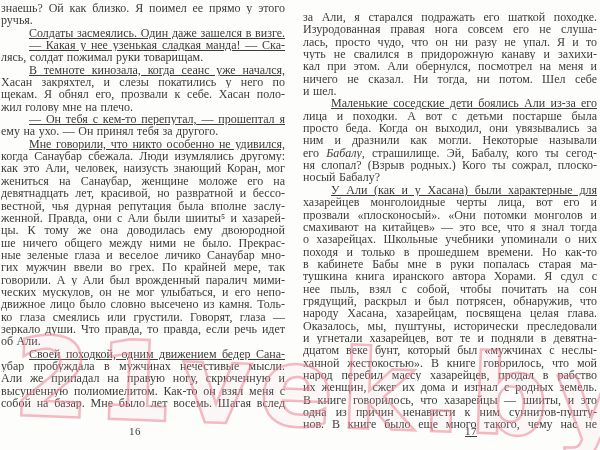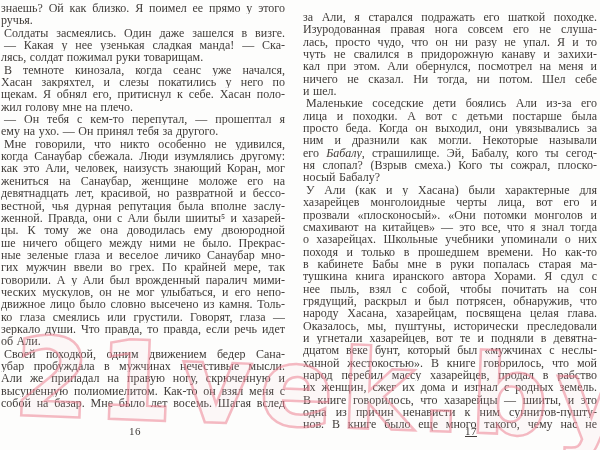--- a/index.html
+++ b/index.html
@@ -25,21 +25,21 @@
   .page-right { left: 303px; width: 294px; margin-top: 9px; }
   .tline {
     height: 12.35px;
     line-height: 12.35px;
     text-align: justify;
     text-align-last: justify;
     overflow: hidden;
     word-spacing: 0.5px;
   }
   .tline.pend { text-align-last: left; }
-  .tline.indent { padding-left: 3px; }
+  .tline.indent { padding-left: 28px; text-decoration: underline; }
   .page-number {
     position: absolute;
     font-size: 11px;
     color: #3f3b38;
     letter-spacing: 0.5px;
   }
   .page-number-left  { left: 129px; top: 425px; }
   .page-number-right { left: 465px; top: 425px; text-decoration: underline; }
   .watermark {
     position: absolute;
@@ -63,21 +63,21 @@
 
 <div class="spread">
   <div class="page page-left" id="page-left">
       <div class="tline">знаешь? Ой как близко. Я поимел ее прямо у этого</div>
       <div class="tline pend">ручья.</div>
       <div class="tline indent">Солдаты засмеялись. Один даже зашелся в визге.</div>
       <div class="tline indent">— Какая у нее узенькая сладкая манда! — Ска-</div>
       <div class="tline pend">лясь, солдат пожимал руки товарищам.</div>
       <div class="tline indent">В темноте кинозала, когда сеанс уже начался,</div>
       <div class="tline">Хасан закряхтел, и слезы покатились у него по</div>
-      <div class="tline">щекам. Я обнял его, притиснул к себе. Хасан поло-</div>
+      <div class="tline">щекам. Я обнял его, прозвали к себе. Хасан поло-</div>
       <div class="tline pend">жил голову мне на плечо.</div>
       <div class="tline indent">— Он тебя с кем-то перепутал, — прошептал я</div>
       <div class="tline pend">ему на ухо. — Он принял тебя за другого.</div>
       <div class="tline indent">Мне говорили, что никто особенно не удивился,</div>
       <div class="tline">когда Санаубар сбежала. Люди изумлялись другому:</div>
       <div class="tline">как это Али, человек, наизусть знающий Коран, мог</div>
       <div class="tline">жениться на Санаубар, женщине моложе его на</div>
       <div class="tline">девятнадцать лет, красивой, но развратной и бессо-</div>
       <div class="tline">вестной, чья дурная репутация была вполне заслу-</div>
       <div class="tline">женной. Правда, они с Али были шииты⁵ и хазарей-</div>
@@ -103,21 +103,21 @@
       <div class="tline">лась, просто чудо, что он ни разу не упал. Я и то</div>
       <div class="tline">чуть не свалился в придорожную канаву и захихи-</div>
       <div class="tline">кал при этом. Али обернулся, посмотрел на меня и</div>
       <div class="tline">ничего не сказал. Ни тогда, ни потом. Шел себе</div>
       <div class="tline pend">и шел.</div>
       <div class="tline indent">Маленькие соседские дети боялись Али из-за его</div>
       <div class="tline">лица и походки. А вот с детьми постарше была</div>
       <div class="tline">просто беда. Когда он выходил, они увязывались за</div>
       <div class="tline">ним и дразнили как могли. Некоторые называли</div>
       <div class="tline">его <i>Бабалу</i>, страшилище. Эй, Бабалу, кого ты сегод-</div>
-      <div class="tline">ня слопал? (Взрыв смеха.) Кого ты сожрал, плоско-</div>
+      <div class="tline">ня слопал? (Взрыв родных.) Кого ты сожрал, плоско-</div>
       <div class="tline pend">носый Бабалу?</div>
       <div class="tline indent">У Али (как и у Хасана) были характерные для</div>
       <div class="tline">хазарейцев монголоидные черты лица, вот его и</div>
       <div class="tline">прозвали «плосконосый». «Они потомки монголов и</div>
       <div class="tline">смахивают на китайцев» — это все, что я знал тогда</div>
       <div class="tline">о хазарейцах. Школьные учебники упоминали о них</div>
       <div class="tline">походя и только в прошедшем времени. Но как-то</div>
       <div class="tline">в кабинете Бабы мне в руки попалась старая ма-</div>
       <div class="tline">тушкина книга иранского автора Хорами. Я сдул с</div>
       <div class="tline">нее пыль, взял с собой, чтобы почитать на сон</div>

